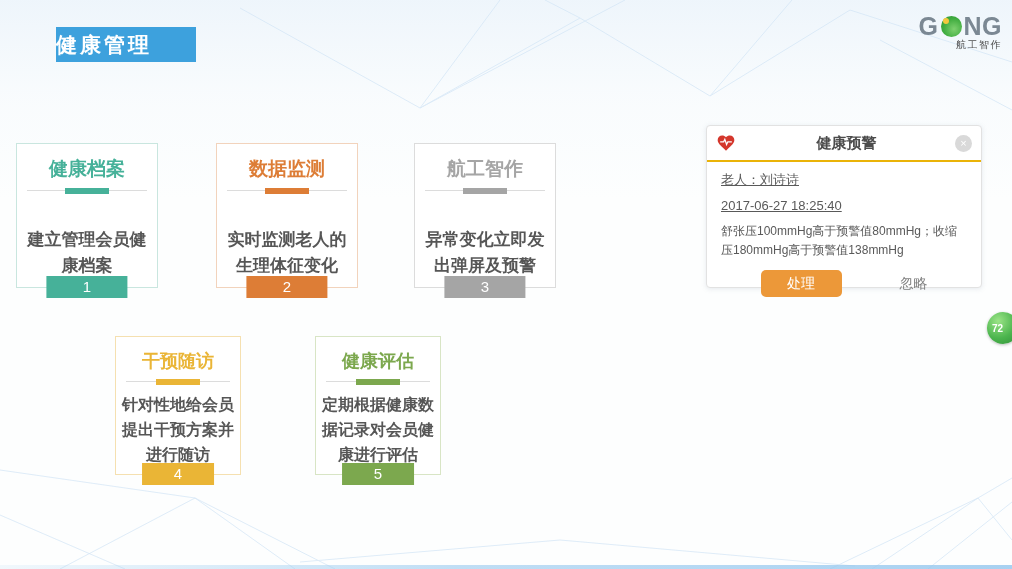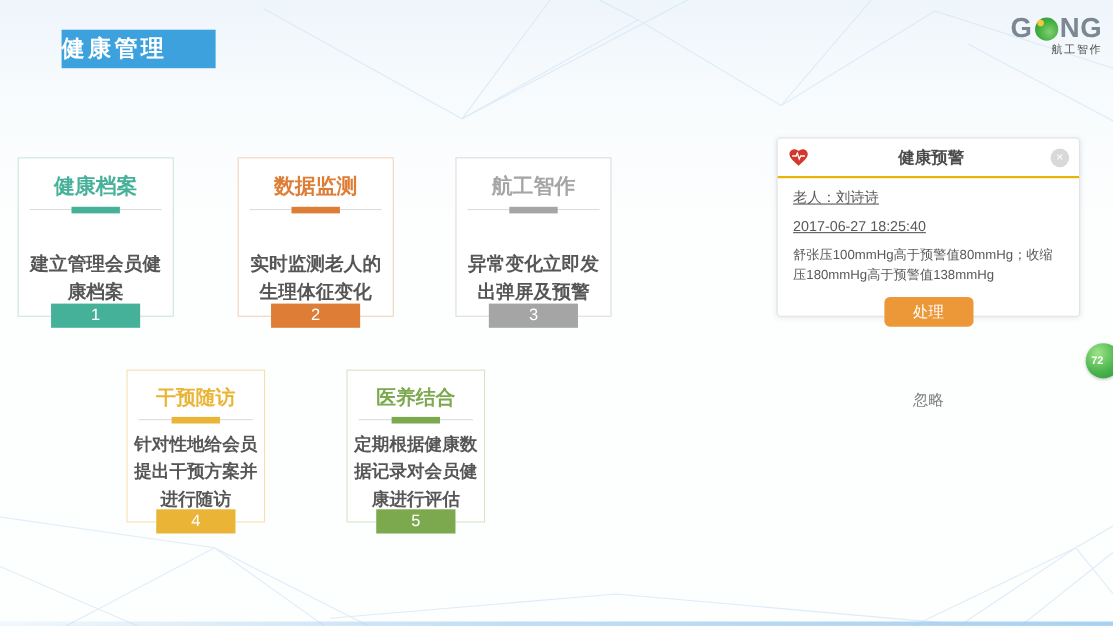--- a/index.html
+++ b/index.html
@@ -52,21 +52,21 @@
   }
   .alert-header{display:flex;align-items:center;height:34px;padding:0 9px;
     border-bottom:2px solid #eab308;}
   .heart{width:22px;height:20px;display:inline-flex;}
   .alert-title{flex:1;text-align:center;font-size:15px;font-weight:bold;color:#4c4c4c;}
   .alert-close{width:17px;height:17px;border-radius:50%;background:#d9d9d9;color:#fff;
     font-size:11px;line-height:17px;text-align:center;cursor:pointer;}
   .alert-body{padding:9px 14px 0 14px;}
   .alert-elder,.alert-time{font-size:13px;color:#595959;margin-bottom:9px;text-decoration:underline;}
   .alert-detail{font-size:12px;color:#595959;line-height:19px;}
-  .alert-actions{display:flex;align-items:center;justify-content:center;gap:58px;margin-top:10px;flex-direction:column;}
+  .alert-actions{display:flex;align-items:center;justify-content:center;gap:58px;margin-top:10px;}
   .btn-handle{width:81px;height:27px;background:#ec9839;border:none;border-radius:5px;
     color:#fff;font-size:14px;cursor:pointer;font-family:inherit;}
   .btn-ignore{font-size:14px;color:#7f7f7f;cursor:pointer;}
   
   .desc{
     position:absolute;left:625px;top:325px;width:361px;height:181px;
     border:1px solid #8f8f8f;background:rgba(255,255,255,.92);box-sizing:border-box;
     padding:6px 11px;
   }
   .desc p{margin:0;font-size:15px;color:#3f3f3f;line-height:28px;
@@ -139,21 +139,21 @@
     </div>
       <div class="card row2" style="left: 115px; top: 336px; width: 126px; height: 139px; --accent: #eab536; --border: #f5e0b0;">
       <div class="card-title">干预随访</div>
       <div class="card-divider">
           <span class="chunk"></span>
         </div>
       <div class="card-body">针对性地给会员提出干预方案并进行随访</div>
       <div class="card-num">4</div>
     </div>
       <div class="card row2" style="left: 315px; top: 336px; width: 126px; height: 139px; --accent: #7ca84e; --border: #d8e5c5;">
-      <div class="card-title">医养结合</div>
+      <div class="card-title">健康评估</div>
       <div class="card-divider">
           <span class="chunk"></span>
         </div>
       <div class="card-body">定期根据健康数据记录对会员健康进行评估</div>
       <div class="card-num">5</div>
     </div>
     </div>
 
   <div class="alert">
     <div class="alert-header">

